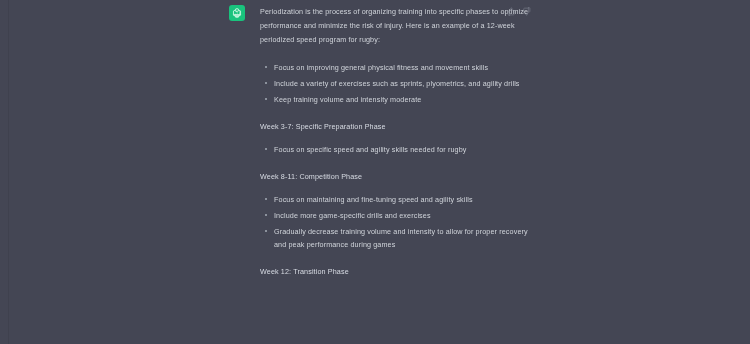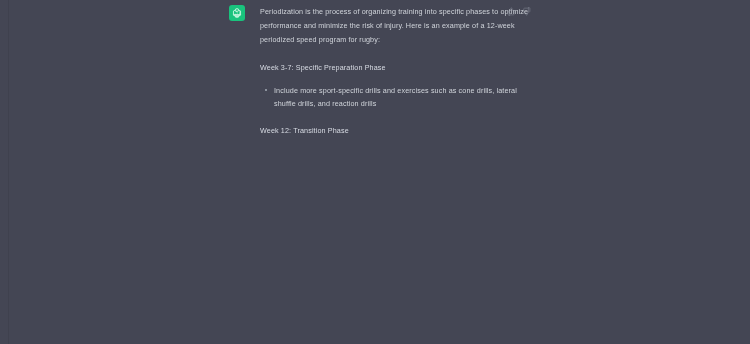--- a/index.html
+++ b/index.html
@@ -148,30 +148,41 @@
         <svg viewBox="0 0 24 24" aria-hidden="true">
           <path fill="#d7fbe9" d="M12 2.6c-2.1 0-3.9 1.3-4.6 3.2C5.3 6.1 3.7 7.8 3.7 9.9c0 .8.2 1.5.6 2.2-.4.7-.6 1.4-.6 2.2 0 2.1 1.6 3.8 3.7 4.1.7 1.9 2.5 3.2 4.6 3.2s3.9-1.3 4.6-3.2c2.1-.3 3.7-2 3.7-4.1 0-.8-.2-1.5-.6-2.2.4-.7.6-1.4.6-2.2 0-2.1-1.6-3.8-3.7-4.1C15.9 3.9 14.1 2.6 12 2.6zm0 2.1c1.2 0 2.3.7 2.8 1.7L12 8.1 9.2 6.4c.5-1 1.6-1.7 2.8-1.7zM7.3 7.9l2.8 1.7v3.2l-2.8 1.7c-.9-.5-1.5-1.4-1.5-2.5 0-.4.1-.8.2-1.1l.1-.3-.1-.3c-.1-.3-.2-.7-.2-1.1 0-.5.2-1 .5-1.3zm9.4 0c.3.3.5.8.5 1.3 0 .4-.1.8-.2 1.1l-.1.3.1.3c.1.3.2.7.2 1.1 0 1.1-.6 2-1.5 2.5l-2.8-1.7V9.6l2.8-1.7zM12 10l1.9 1.1v2.2L12 14.4l-1.9-1.1v-2.2L12 10zm-2.8 6.3L12 18l2.8-1.7c-.5 1-1.6 1.7-2.8 1.7s-2.3-.7-2.8-1.7z"></path>
         </svg>
       </div>
 
       <div class="msg-body">
 
         <p>Periodization is the process of organizing training into specific phases to optimize performance and minimize the risk of injury. Here is an example of a 12-week periodized speed program for rugby:</p>
 
         <div>
+          <ul class="bullets">
+            <li>Focus on improving general physical fitness and movement skills</li>
+            <li>Include a variety of exercises such as sprints, plyometrics, and agility drills</li>
+            <li>Keep training volume and intensity moderate</li>
+          </ul>
         </div>
 
         <div>
           <div class="phase-heading">Week 3-7: Specific Preparation Phase</div>
           <ul class="bullets">
-            <li>Include more sport-specific drills and exercises such as cone drills, lateral shuffle drills, and reaction drills</li>
+            <li>Focus on specific speed and agility skills needed for rugby</li>
           </ul>
         </div>
 
         <div>
+          <div class="phase-heading">Week 8-11: Competition Phase</div>
+          <ul class="bullets">
+            <li>Focus on maintaining and fine-tuning speed and agility skills</li>
+            <li>Include more game-specific drills and exercises</li>
+            <li>Gradually decrease training volume and intensity to allow for proper recovery and peak performance during games</li>
+          </ul>
         </div>
 
         <div>
           <div class="phase-heading">Week 12: Transition Phase</div>
 
         </div>
 
       </div>
 
       <div class="feedback">

